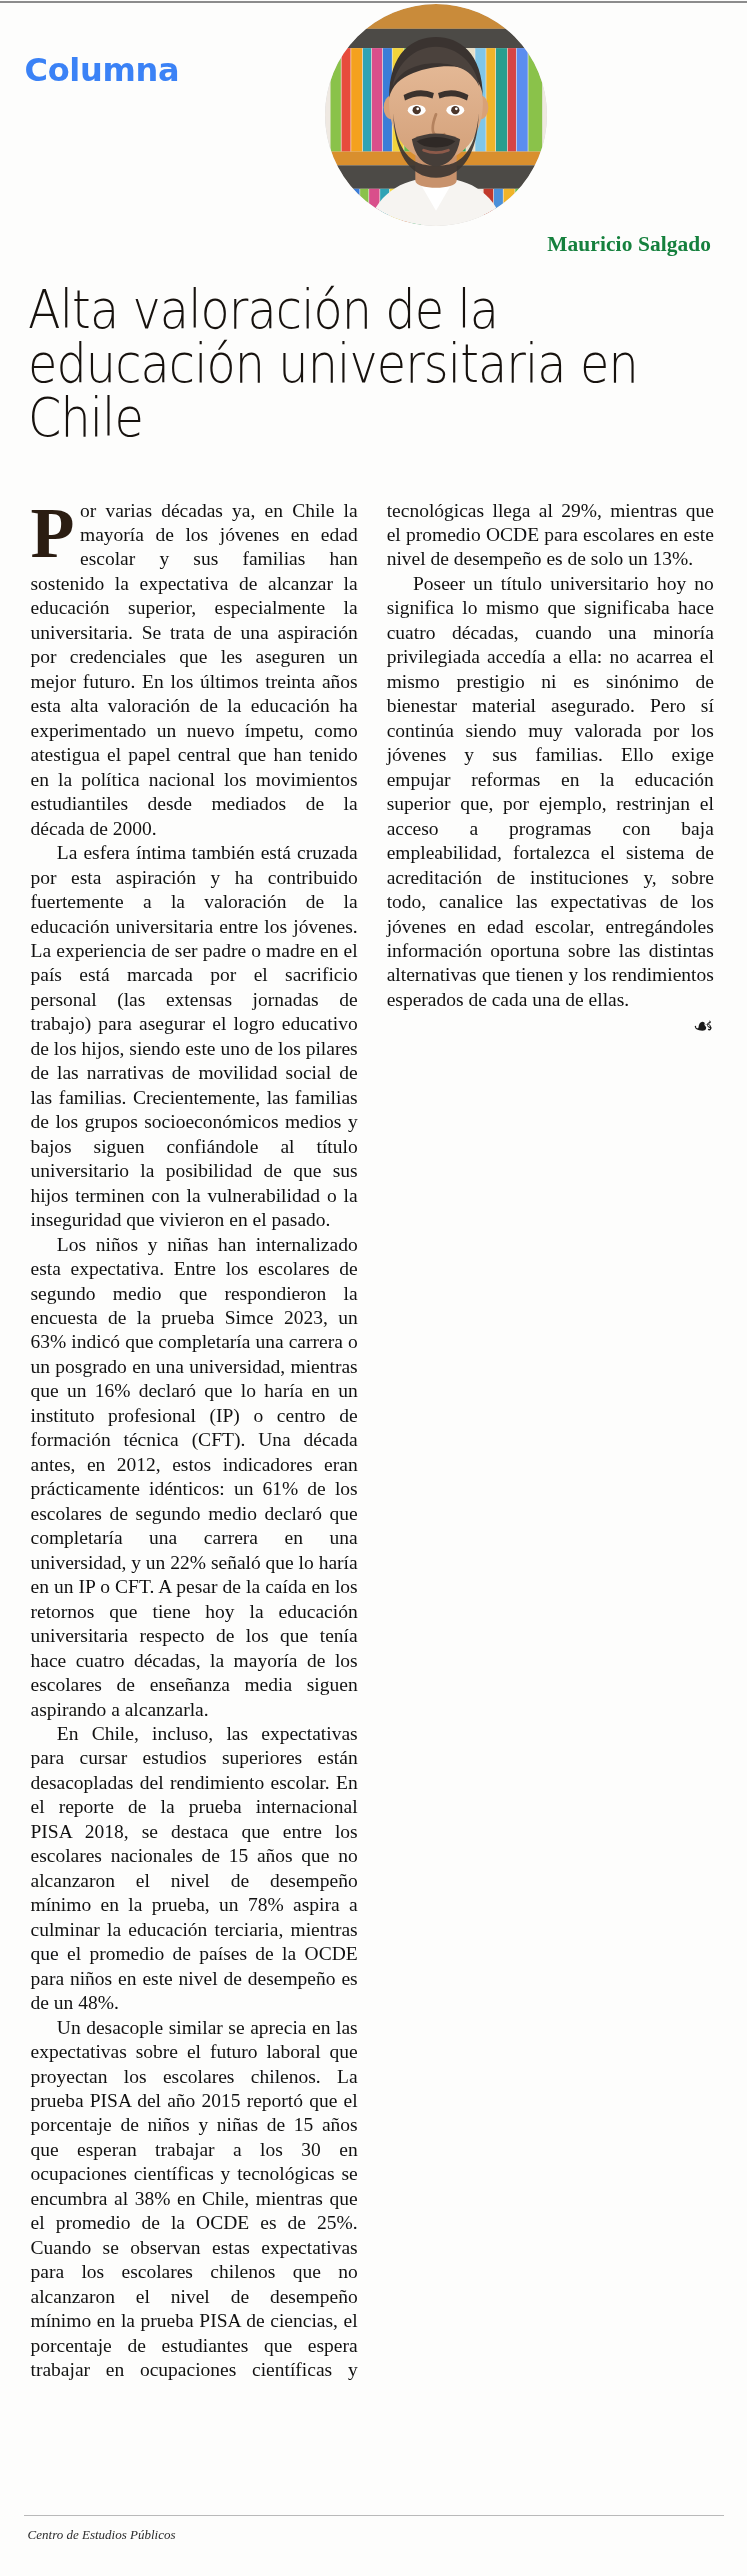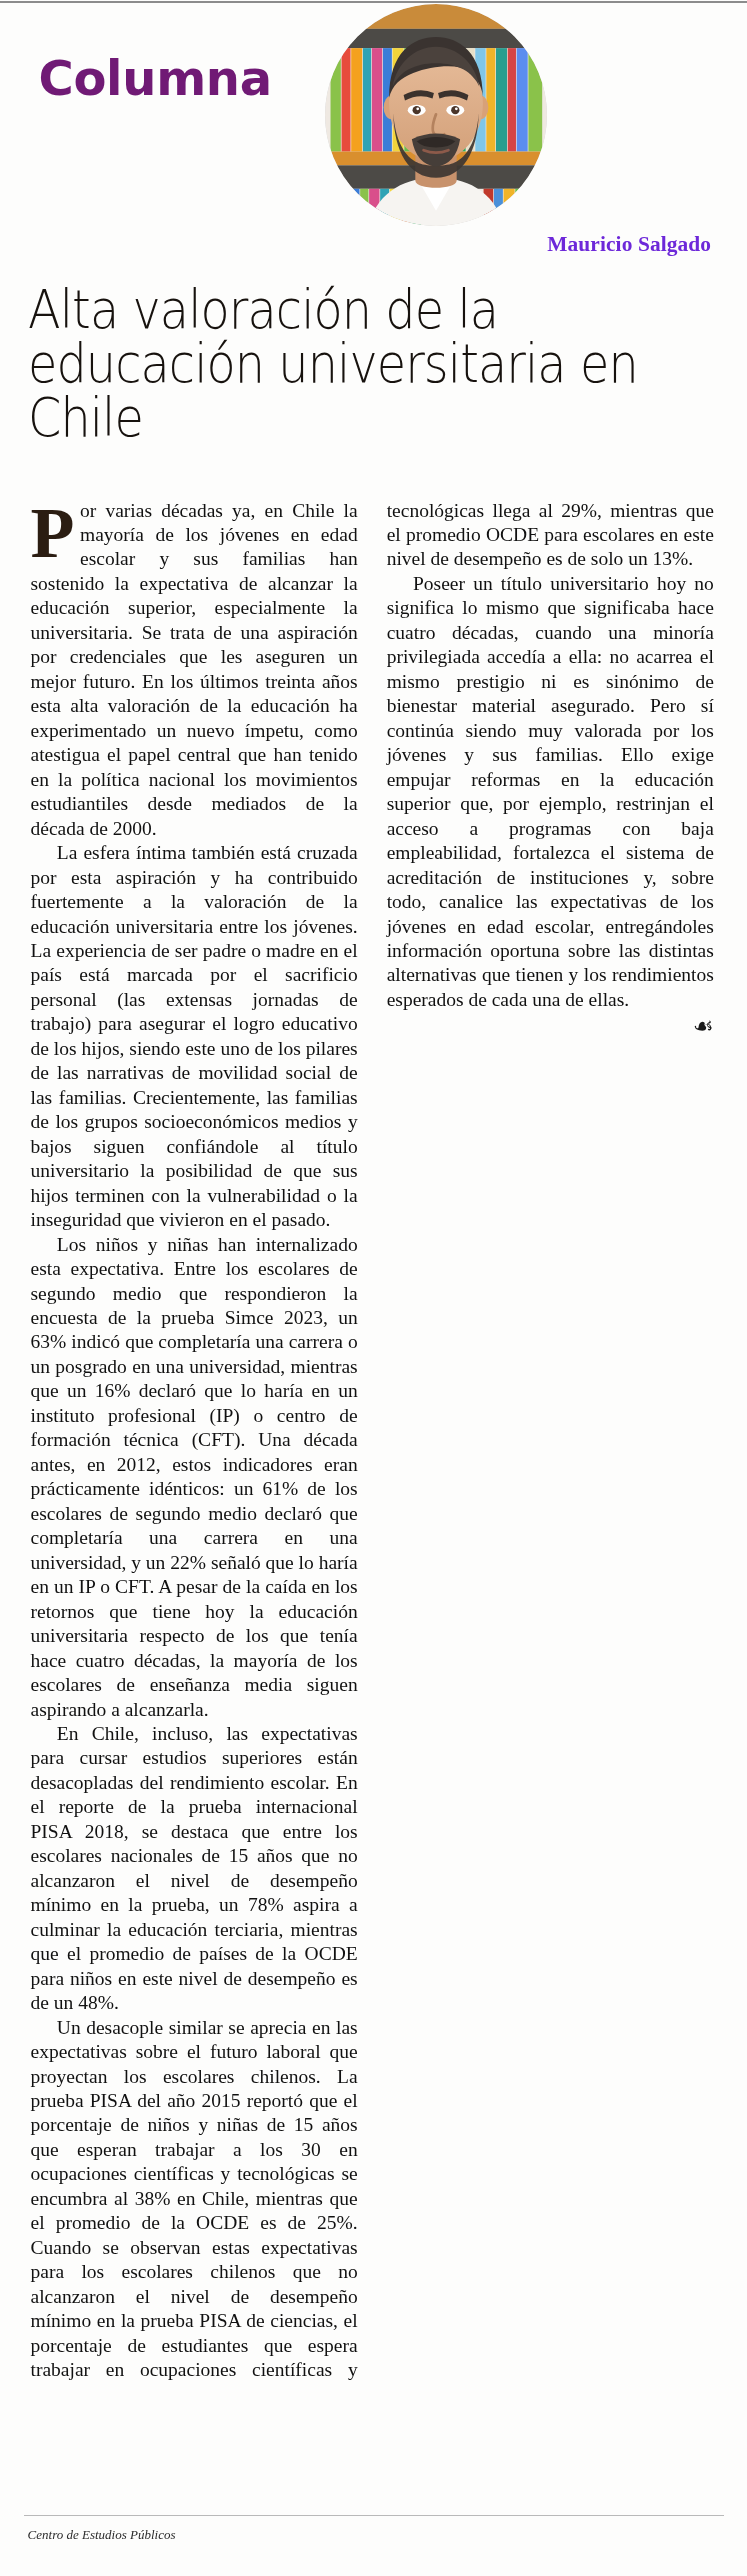--- a/index.html
+++ b/index.html
@@ -34,27 +34,27 @@
     background: #8c8c8c;
   }
 
   
   .masthead {
     position: relative;
     height: 228px;
   }
   .kicker {
     position: absolute;
-    left: 15px;
+    left: 1px;
     top: 54px;
     font-family: "DejaVu Sans", sans-serif;
     font-weight: 700;
-    font-size: 48px;
+    font-size: 32px;
     letter-spacing: -0.3px;
-    color: #701a75;
+    color: #3b82f6;
     line-height: 1;
   }
   .portrait {
     position: absolute;
     left: 301px;
     top: 4.1px;
     width: 222px;
     height: 222px;
     border-radius: 50%;
     overflow: hidden;
@@ -67,21 +67,21 @@
     position: relative;
     height: 43px;
   }
   .byline {
     position: absolute;
     right: 12.4px;
     top: 4.1px;
     font-family: "Liberation Serif", serif;
     font-weight: 700;
     font-size: 21.4px;
-    color: #6d28d9;
+    color: #15803d;
     letter-spacing: 0.1px;
   }
 
   
   .headline {
     font-family: "DejaVu Sans", sans-serif;
     font-weight: 300;
     font-size: 53px;
     line-height: 1.02;
     letter-spacing: -1px;

